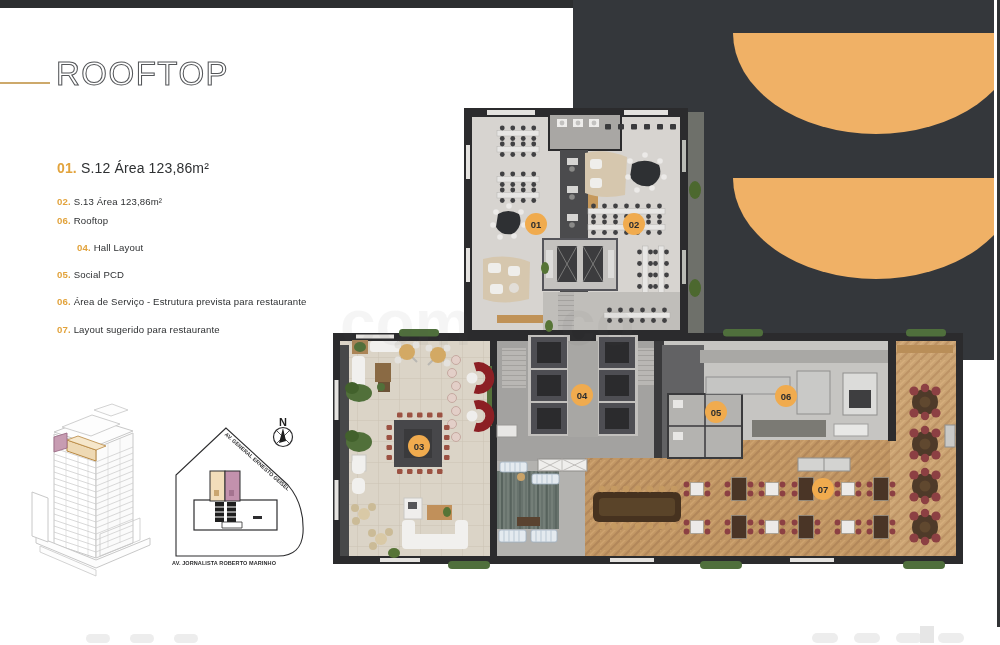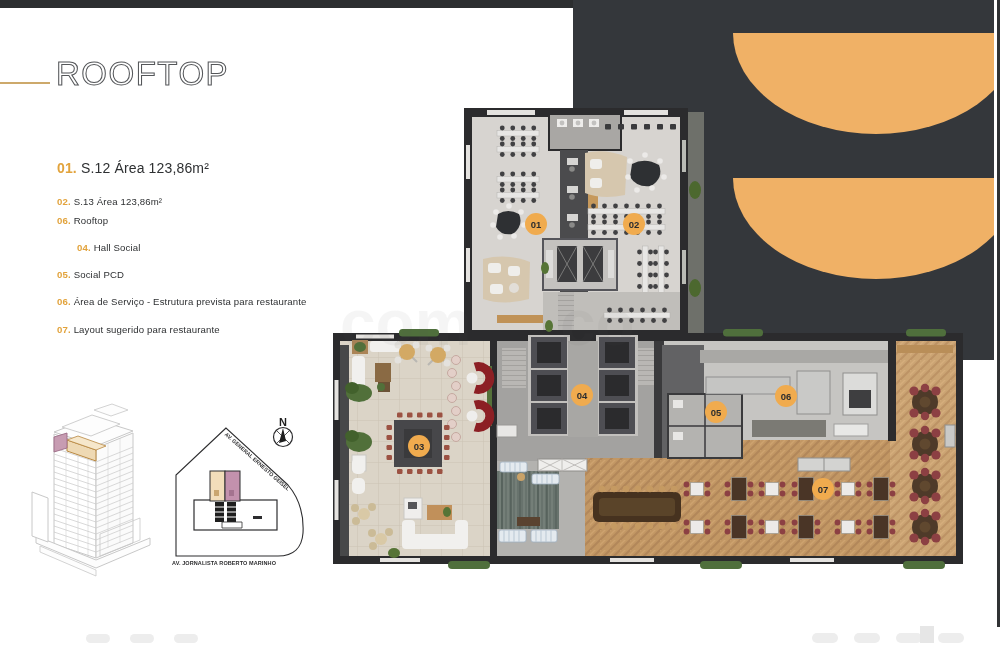--- a/index.html
+++ b/index.html
@@ -24,21 +24,21 @@
 <div class="abs" style="left:0;top:82px;width:50px;height:2px;background:#cda96b;"></div>
 
 <div class="abs" style="left:56px;top:55px;font-size:33px;letter-spacing:1.5px;color:transparent;-webkit-text-stroke:1.05px #55575a;">ROOFTOP</div>
 
 <div class="abs" style="left:57px;top:160px;font-size:14px;letter-spacing:0.15px;color:#2e3032;"><b style="color:#e2a33c;">01.</b> <span>S.12 Área 123,86m²</span></div>
 
 <div class="abs" style="left:57px;top:196px;font-size:9.6px;letter-spacing:0.15px;color:#2e3032;"><b style="color:#e2a33c;">02.</b> <span>S.13 Área 123,86m²</span></div>
 
 <div class="abs" style="left:57px;top:215px;font-size:9.6px;letter-spacing:0.15px;color:#2e3032;"><b style="color:#e2a33c;">06.</b> <span>Rooftop</span></div>
 
-<div class="abs" style="left:57px;top:242px;font-size:9.6px;letter-spacing:0.15px;color:#2e3032;"><b style="color:#e2a33c;margin-left:20px;">04.</b> <span>Hall Social</span></div>
+<div class="abs" style="left:57px;top:242px;font-size:9.6px;letter-spacing:0.15px;color:#2e3032;"><b style="color:#e2a33c;margin-left:20px;">04.</b> <span>Hall Layout</span></div>
 
 <div class="abs" style="left:57px;top:269px;font-size:9.6px;letter-spacing:0.15px;color:#2e3032;"><b style="color:#e2a33c;margin-top:40px;">05.</b> <span>Social PCD</span></div>
 
 <div class="abs" style="left:57px;top:296px;font-size:9.6px;letter-spacing:0.15px;color:#2e3032;"><b style="color:#e2a33c;">06.</b> <span>Área de Serviço - Estrutura prevista para restaurante</span></div>
 
 <div class="abs" style="left:57px;top:324px;font-size:9.6px;letter-spacing:0.15px;color:#2e3032;text-align:right;"><b style="color:#e2a33c;">07.</b> <span>Layout sugerido para restaurante</span></div>
 <svg class="abs" style="left:0;top:0" width="1000" height="645" viewBox="0 0 1000 645" xmlns="http://www.w3.org/2000/svg">
 <defs>
 <pattern id="hb" width="10" height="10" patternUnits="userSpaceOnUse">
  <rect width="10" height="10" fill="#c29764"></rect>

